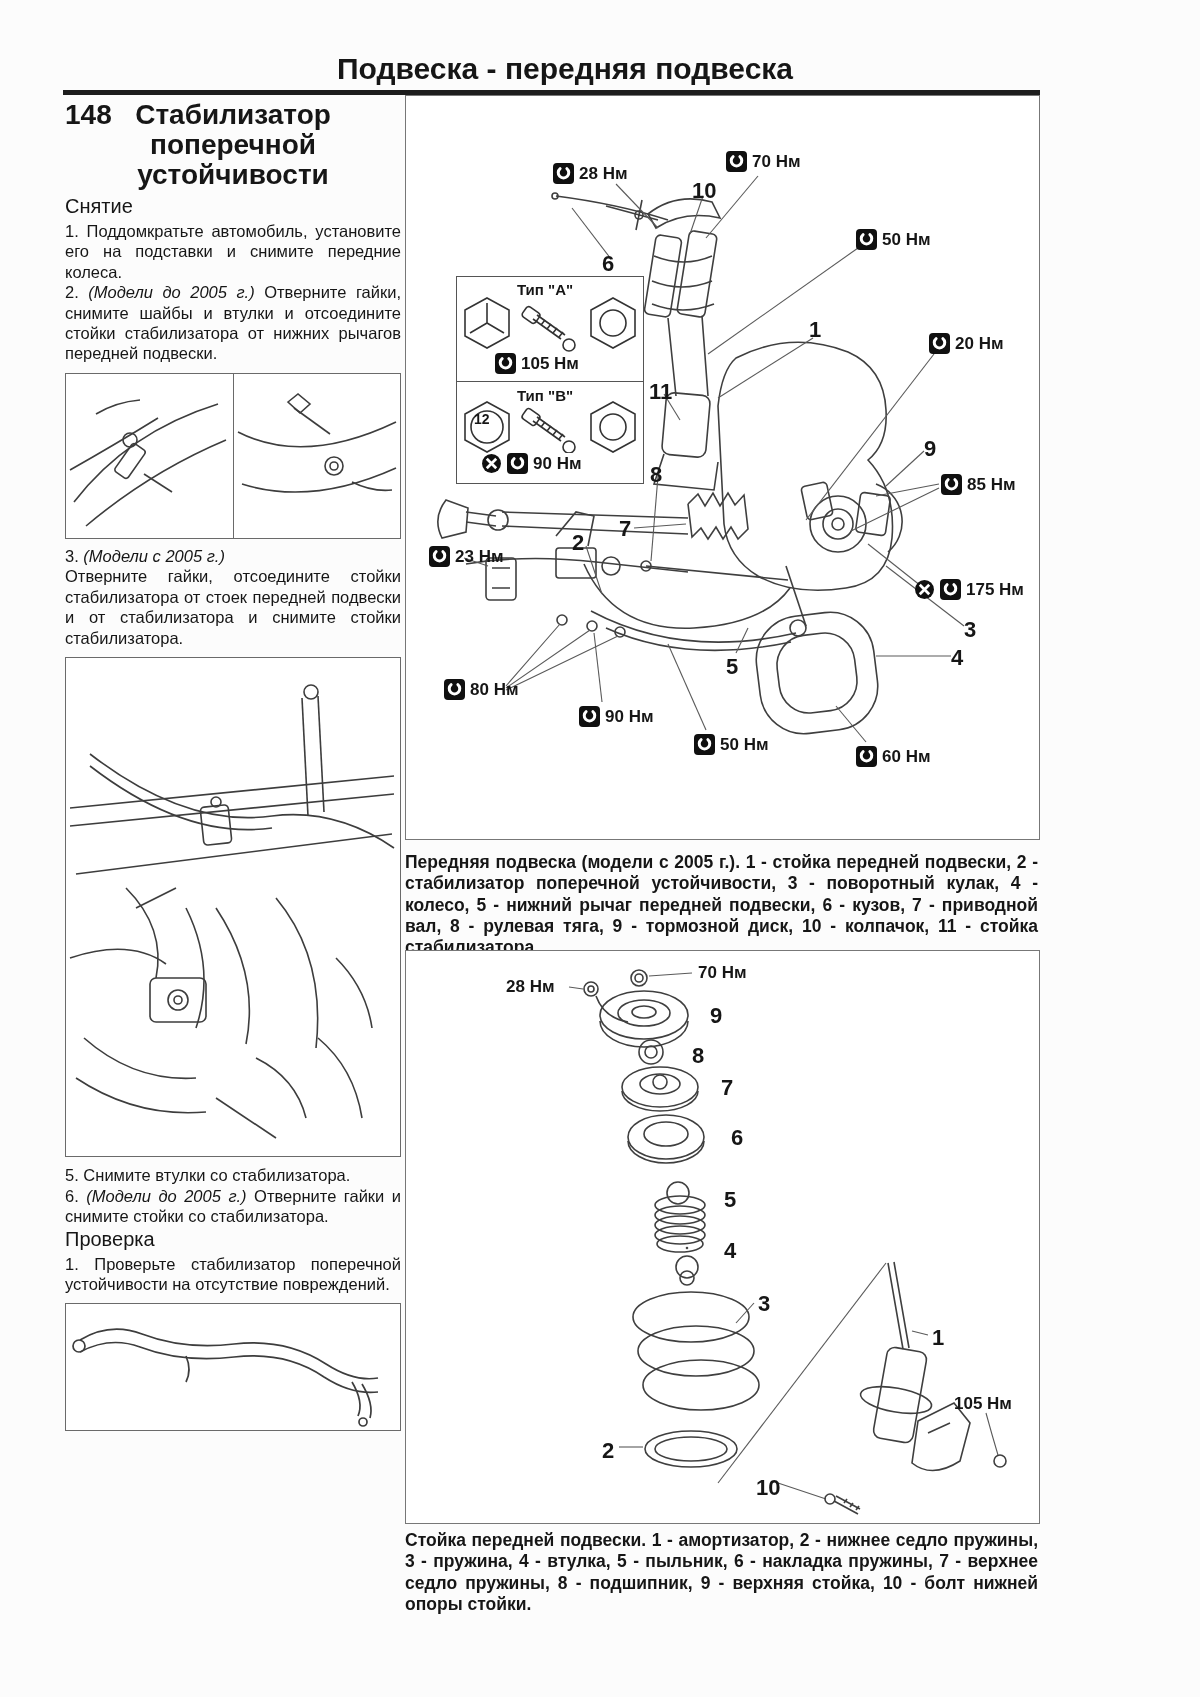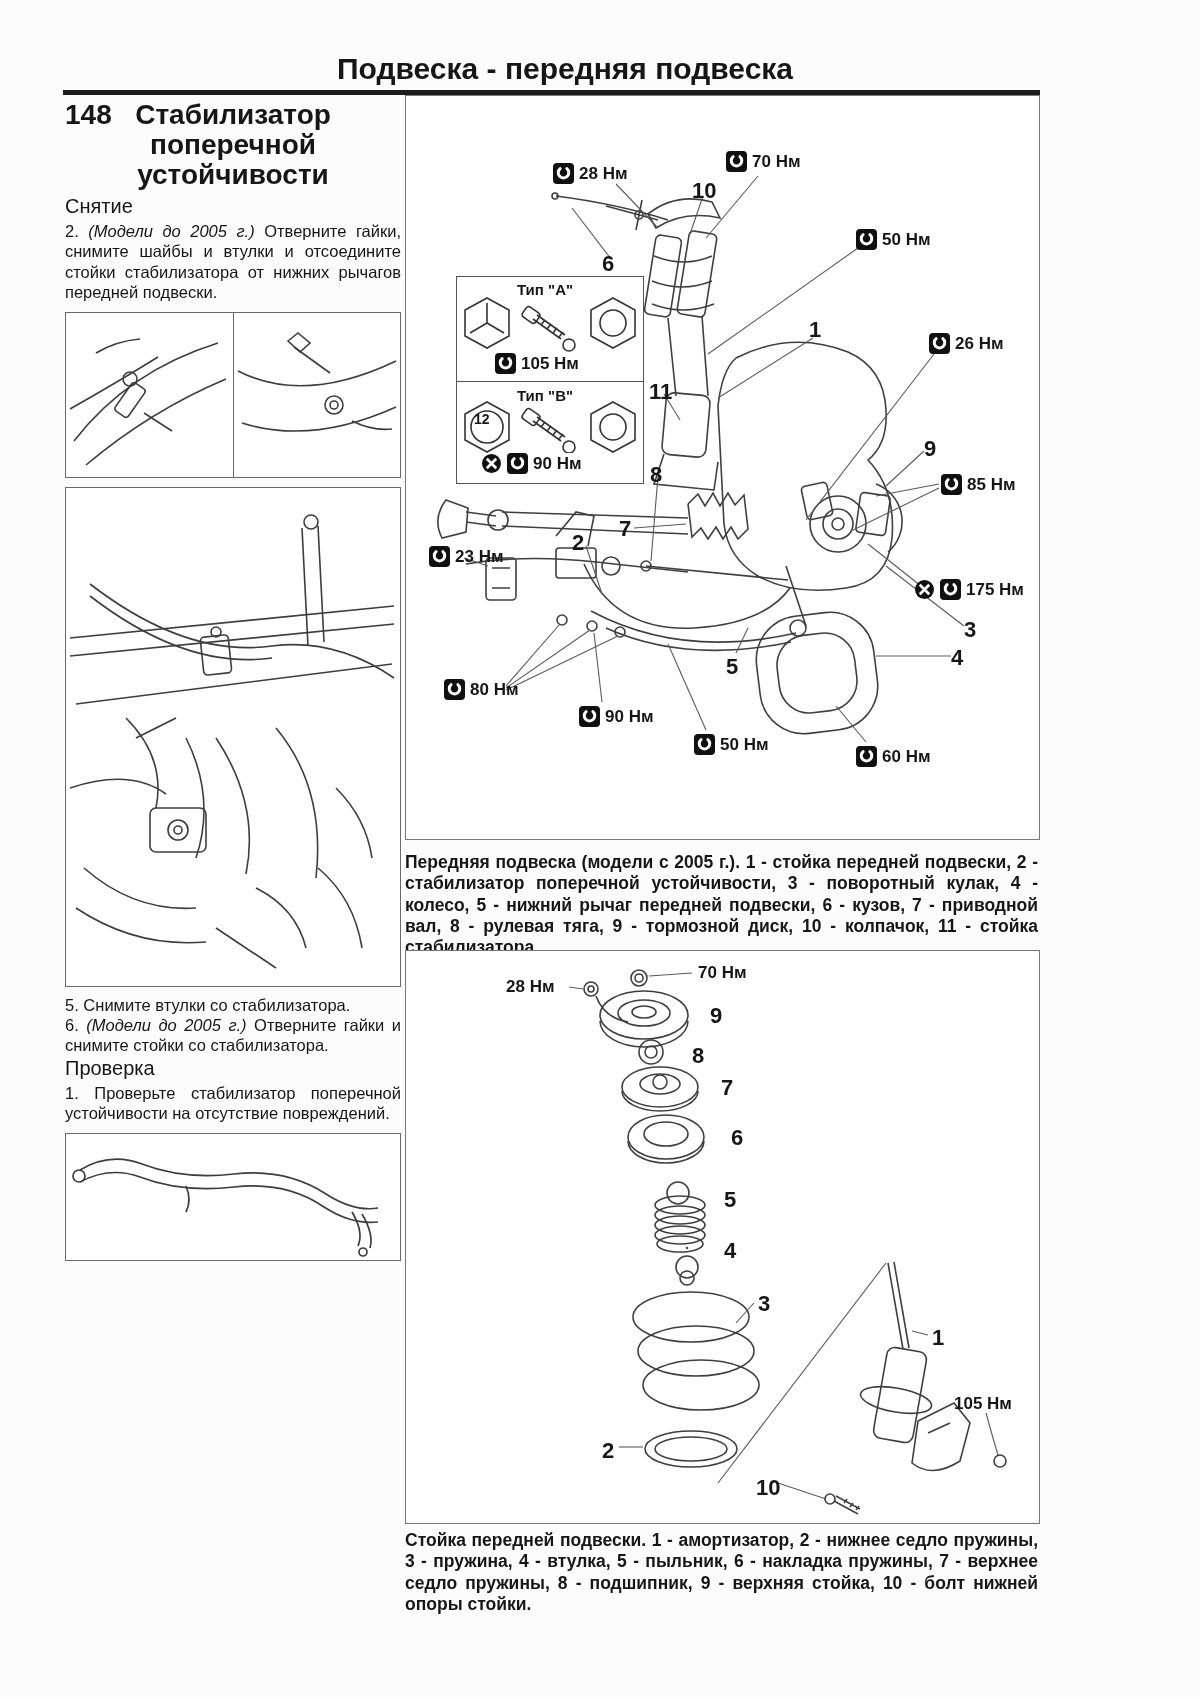--- a/index.html
+++ b/index.html
@@ -46,20 +46,21 @@
 <div class="page">
 
   <div class="pagenum">148</div>
   <div class="htitle">Подвеска - передняя подвеска</div>
   <div class="hrule"></div>
 
   <div class="col-left">
     <h1 class="ltitle">Стабилизатор поперечной устойчивости</h1>
     <div class="sect">Снятие</div>
 
+    <p class="step"><span>1.</span> <span>Поддомкратьте автомобиль, установите его на подставки и снимите передние колеса.</span></p>
     <p class="step"><span>2.</span> <span class="it">(Модели до 2005 г.)</span> <span>Отверните гайки, снимите шайбы и втулки и отсоедините стойки стабилизатора от нижних рычагов передней подвески.</span></p>
 
     <div class="fig fig1">
       <div class="panel">
         <svg class="art" width="166" height="162" viewBox="0 0 166 162" fill="none" stroke="#3d3d3d" stroke-width="1.6">
           <path d="M8,128 Q62,58 152,30"></path>
           <path d="M20,152 Q84,98 160,66"></path>
           <path d="M4,96 Q50,70 92,44"></path>
           <rect x="56" y="70" width="16" height="34" rx="3" transform="rotate(35 64 87)"></rect>
           <circle cx="64" cy="66" r="7"></circle>
@@ -73,20 +74,21 @@
           <path d="M8,110 Q78,132 162,94"></path>
           <circle cx="100" cy="92" r="9"></circle>
           <circle cx="100" cy="92" r="4"></circle>
           <path d="M60,34 l36,26"></path>
           <path d="M54,28 l10,-8 12,10 -10,9 z"></path>
           <path d="M118,108 q20,10 40,8"></path>
         </svg>
       </div>
     </div>
 
+    <p class="step"><span class="step3head"><span>3.</span> <span class="it">(Модели с 2005 г.)</span></span><span>Отверните гайки, отсоедините стойки стабилизатора от стоек передней подвески и от стабилизатора и снимите стойки стабилизатора.</span></p>
 
     <div class="fig fig2">
       <svg class="art" width="333" height="495" viewBox="0 0 333 495" fill="none" stroke="#3d3d3d" stroke-width="1.6">
         <path d="M4,150 L328,118"></path>
         <path d="M4,168 L328,136"></path>
         <path d="M10,216 L326,176"></path>
         <path d="M24,96 Q120,170 206,158 Q270,150 328,190"></path>
         <path d="M24,108 Q120,182 206,170"></path>
         <rect x="136" y="148" width="28" height="38" rx="4" transform="rotate(-6 150 167)"></rect>
         <circle cx="150" cy="144" r="5"></circle>
@@ -284,21 +286,21 @@
           </svg>
         </span>
         <span>50 Нм</span>
       </span>
     <span class="torq" style="left:523px;top:237px">
         <span class="wr">
           <svg width="15" height="15" viewBox="0 0 20 20">
             <path d="M5.5,3.5 A7 7 0 1 0 14.5,3.5" fill="none" stroke="#fff" stroke-width="4" stroke-linecap="round"></path>
           </svg>
         </span>
-        <span>26 Нм</span>
+        <span>20 Нм</span>
       </span>
     <span class="torq" style="left:535px;top:378px">
         <span class="wr">
           <svg width="15" height="15" viewBox="0 0 20 20">
             <path d="M5.5,3.5 A7 7 0 1 0 14.5,3.5" fill="none" stroke="#fff" stroke-width="4" stroke-linecap="round"></path>
           </svg>
         </span>
         <span>85 Нм</span>
       </span>
     <span class="torq" style="left:508px;top:483px">

